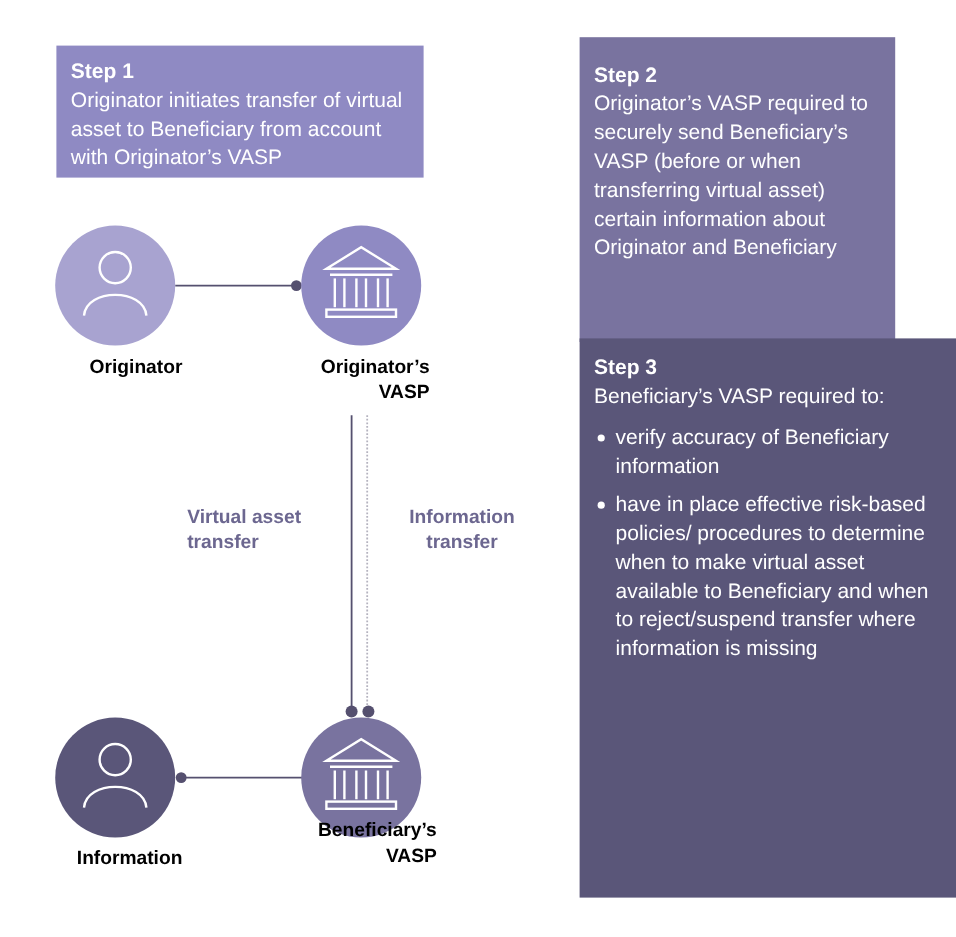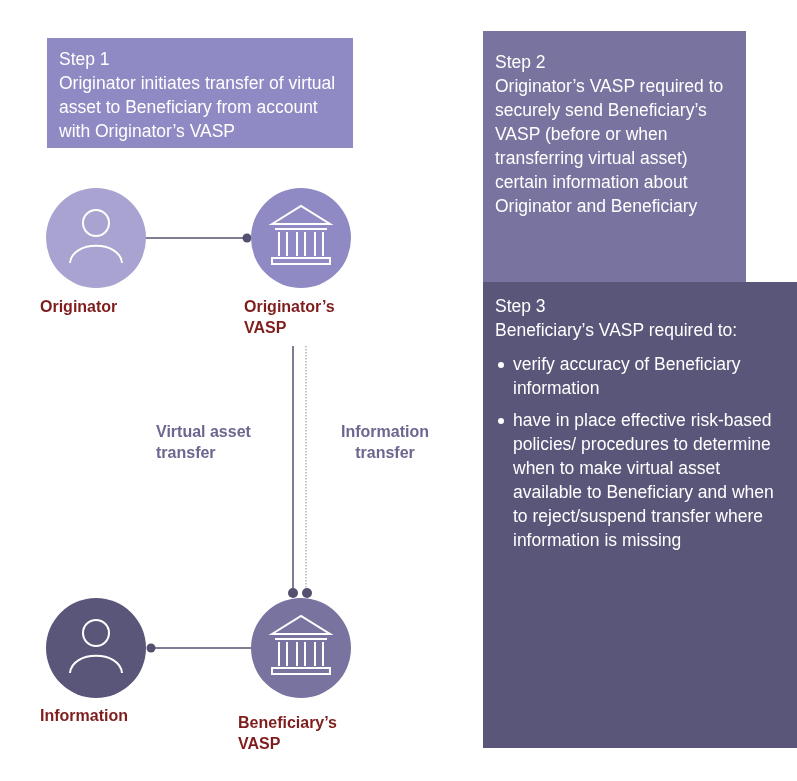--- a/index.html
+++ b/index.html
@@ -1,32 +1,32 @@
 <!DOCTYPE html>
 <html><head>
 <meta charset="utf-8">
 <style>
   html, body { margin: 0; padding: 0; background: #ffffff; }
   body { width: 797px; height: 781px; position: relative; overflow: hidden;
          font-family: "Liberation Sans", sans-serif; }
   .box { position: absolute; color: #ffffff; box-sizing: border-box;
          font-size: 17.5px; line-height: 24px; }
-  .box .title { font-weight: normal; display: block; }
+  .box .title { font-weight: bold; display: block; }
   #step1 { left: 47px; top: 38px; width: 306px; height: 110px; background: #8f8ac3;
            padding: 9px 12px; }
   #step2 { left: 483px; top: 31px; width: 263px; height: 254px; background: #79739f;
            padding: 19px 12px; }
   #step3 { left: 483px; top: 282px; width: 314px; height: 466px; background: #5a5679;
            padding: 12px 12px; }
   #step3 ul { list-style: none; margin: 10px 0 0 0; padding: 0; }
   #step3 li { position: relative; padding-left: 18px; margin-bottom: 8px; }
   #step3 li::before { content: ""; position: absolute; left: 3px; top: 10px; width: 6px; height: 6px;
                       border-radius: 50%; background: #ffffff; }
-  .node-label { position: absolute; color: #7f1d1d; font-weight: bold; font-size: 16px;
-                line-height: 21px; text-align: left; }
+  .node-label { position: absolute; color: #000000; font-weight: bold; font-size: 16px;
+                line-height: 21px; text-align: right; }
   .flow-label { position: absolute; color: #6c6790; font-weight: bold; font-size: 16px; line-height: 21px; }
   svg#diagram { position: absolute; left: 0; top: 0; }
 </style>
 </head>
 <body>
 
 <div class="box" id="step1">
   <span class="title">Step 1</span>
   <span>Originator initiates transfer of virtual asset to Beneficiary from account with Originator’s VASP</span>
 </div>
@@ -101,16 +101,16 @@
       <line x1="315" y1="642" x2="315" y2="666"></line>
       <line x1="323" y1="642" x2="323" y2="666"></line>
       <rect x="272" y="668" width="58" height="6"></rect>
     </g>
   </g>
 </svg>
 
 <div class="node-label" style="left:40px; top:296px; width:112px;">Originator</div>
 <div class="node-label" style="left:244px; top:296px; width:114px;">Originator’s VASP</div>
 <div class="node-label" style="left:40px; top:705px; width:112px;">Information</div>
-<div class="node-label" style="left:238px; top:712px; width:126px;">Beneficiary’s VASP</div>
+<div class="node-label" style="left:238px; top:682px; width:126px;">Beneficiary’s VASP</div>
 
 <div class="flow-label" style="left:156px; top:421px; width:113px; text-align:left;">Virtual asset transfer</div>
 <div class="flow-label" style="left:330px; top:421px; width:110px; text-align:center;">Information transfer</div>
 
 </body></html>

